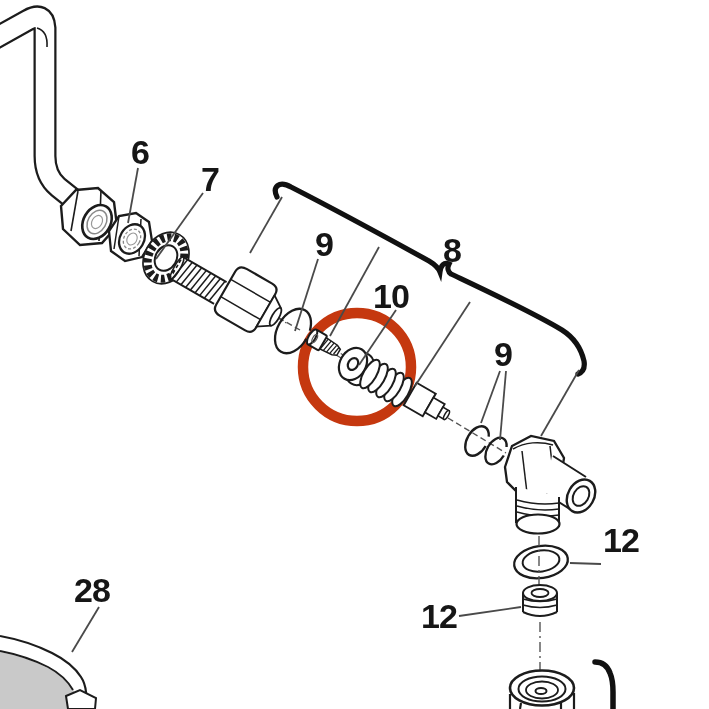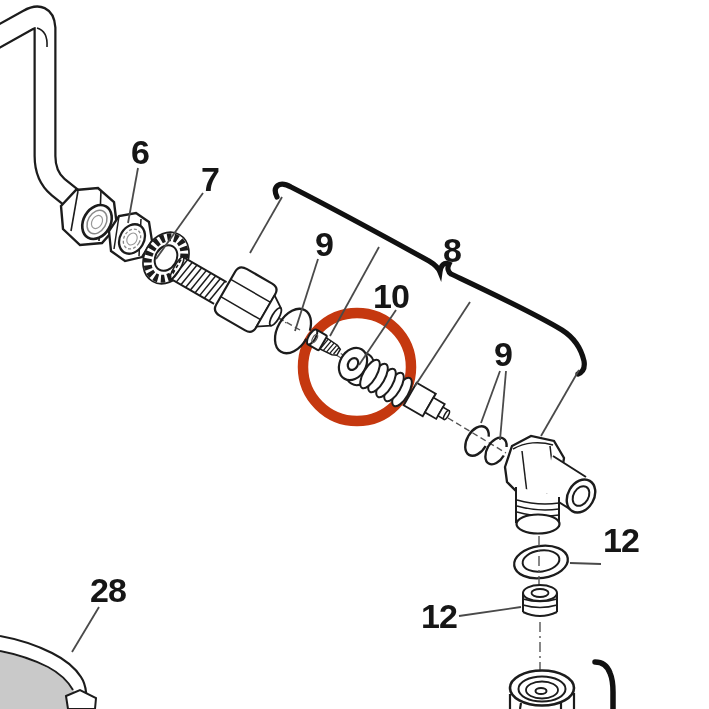--- a/index.html
+++ b/index.html
@@ -191,14 +191,14 @@
 </svg>
 
   <span class="part-label" style="left:140px;top:152px">6</span>
   <span class="part-label" style="left:210px;top:179px">7</span>
   <span class="part-label" style="left:452px;top:250px">8</span>
   <span class="part-label" style="left:324px;top:244px">9</span>
   <span class="part-label" style="left:391px;top:296px">10</span>
   <span class="part-label" style="left:503px;top:354px">9</span>
   <span class="part-label" style="left:621px;top:540px">12</span>
   <span class="part-label" style="left:439px;top:616px">12</span>
-  <span class="part-label" style="left:108px;top:590px">28</span>
+  <span class="part-label" style="left:92px;top:590px">28</span>
 </div>
 
 </body></html>

